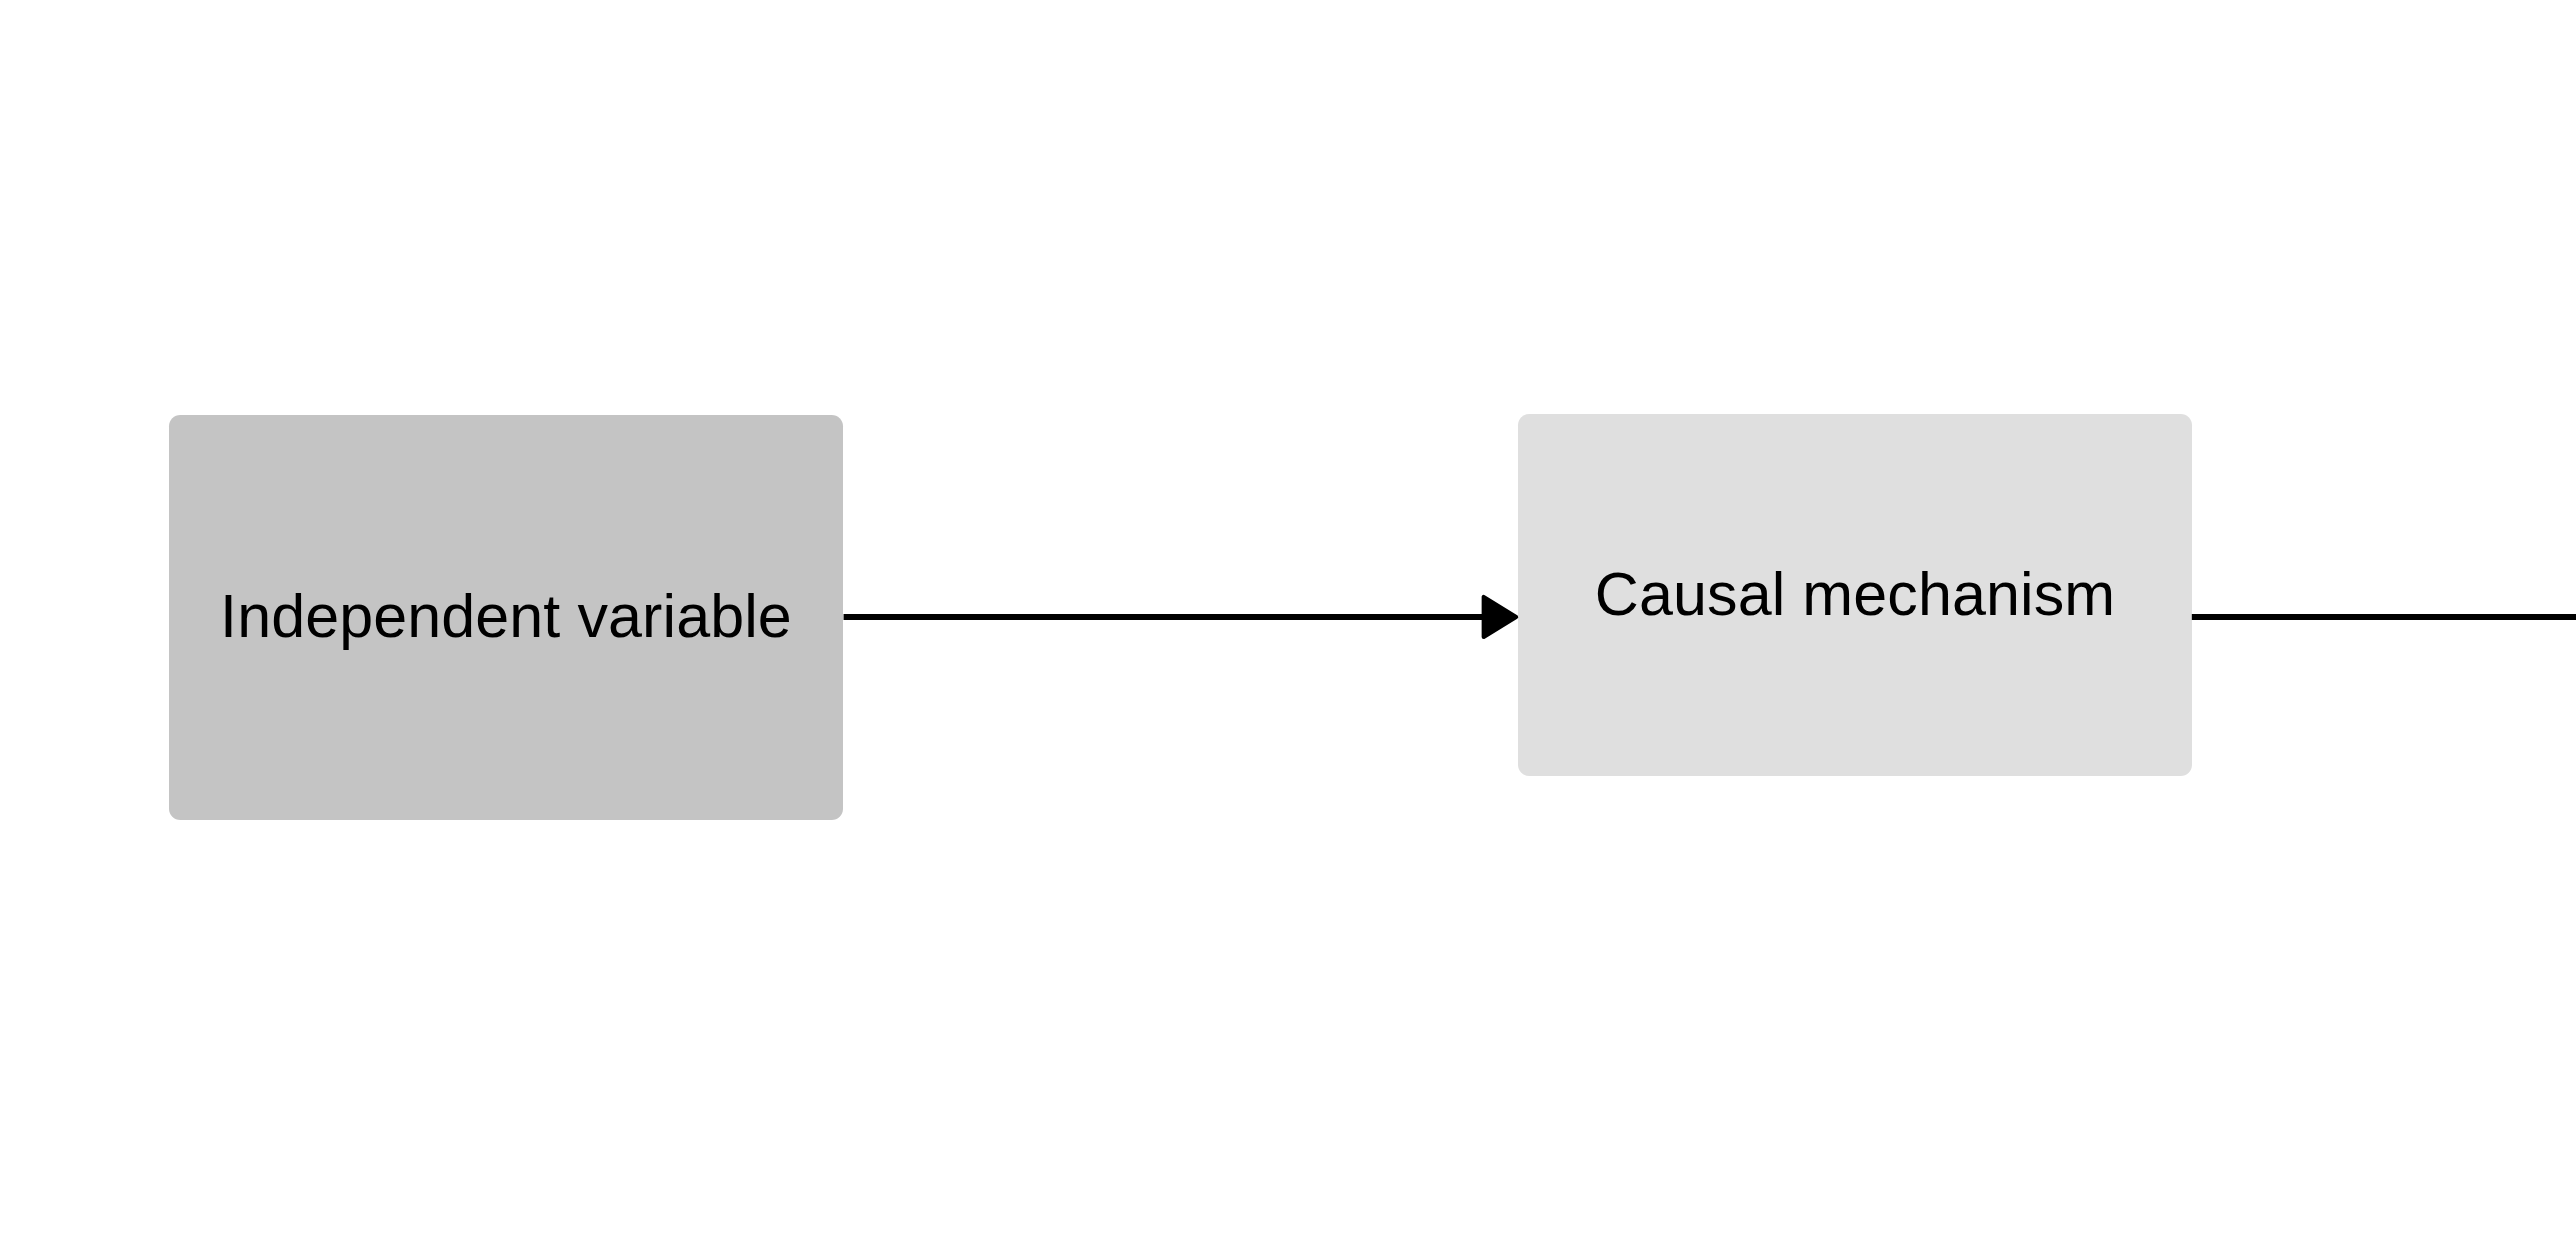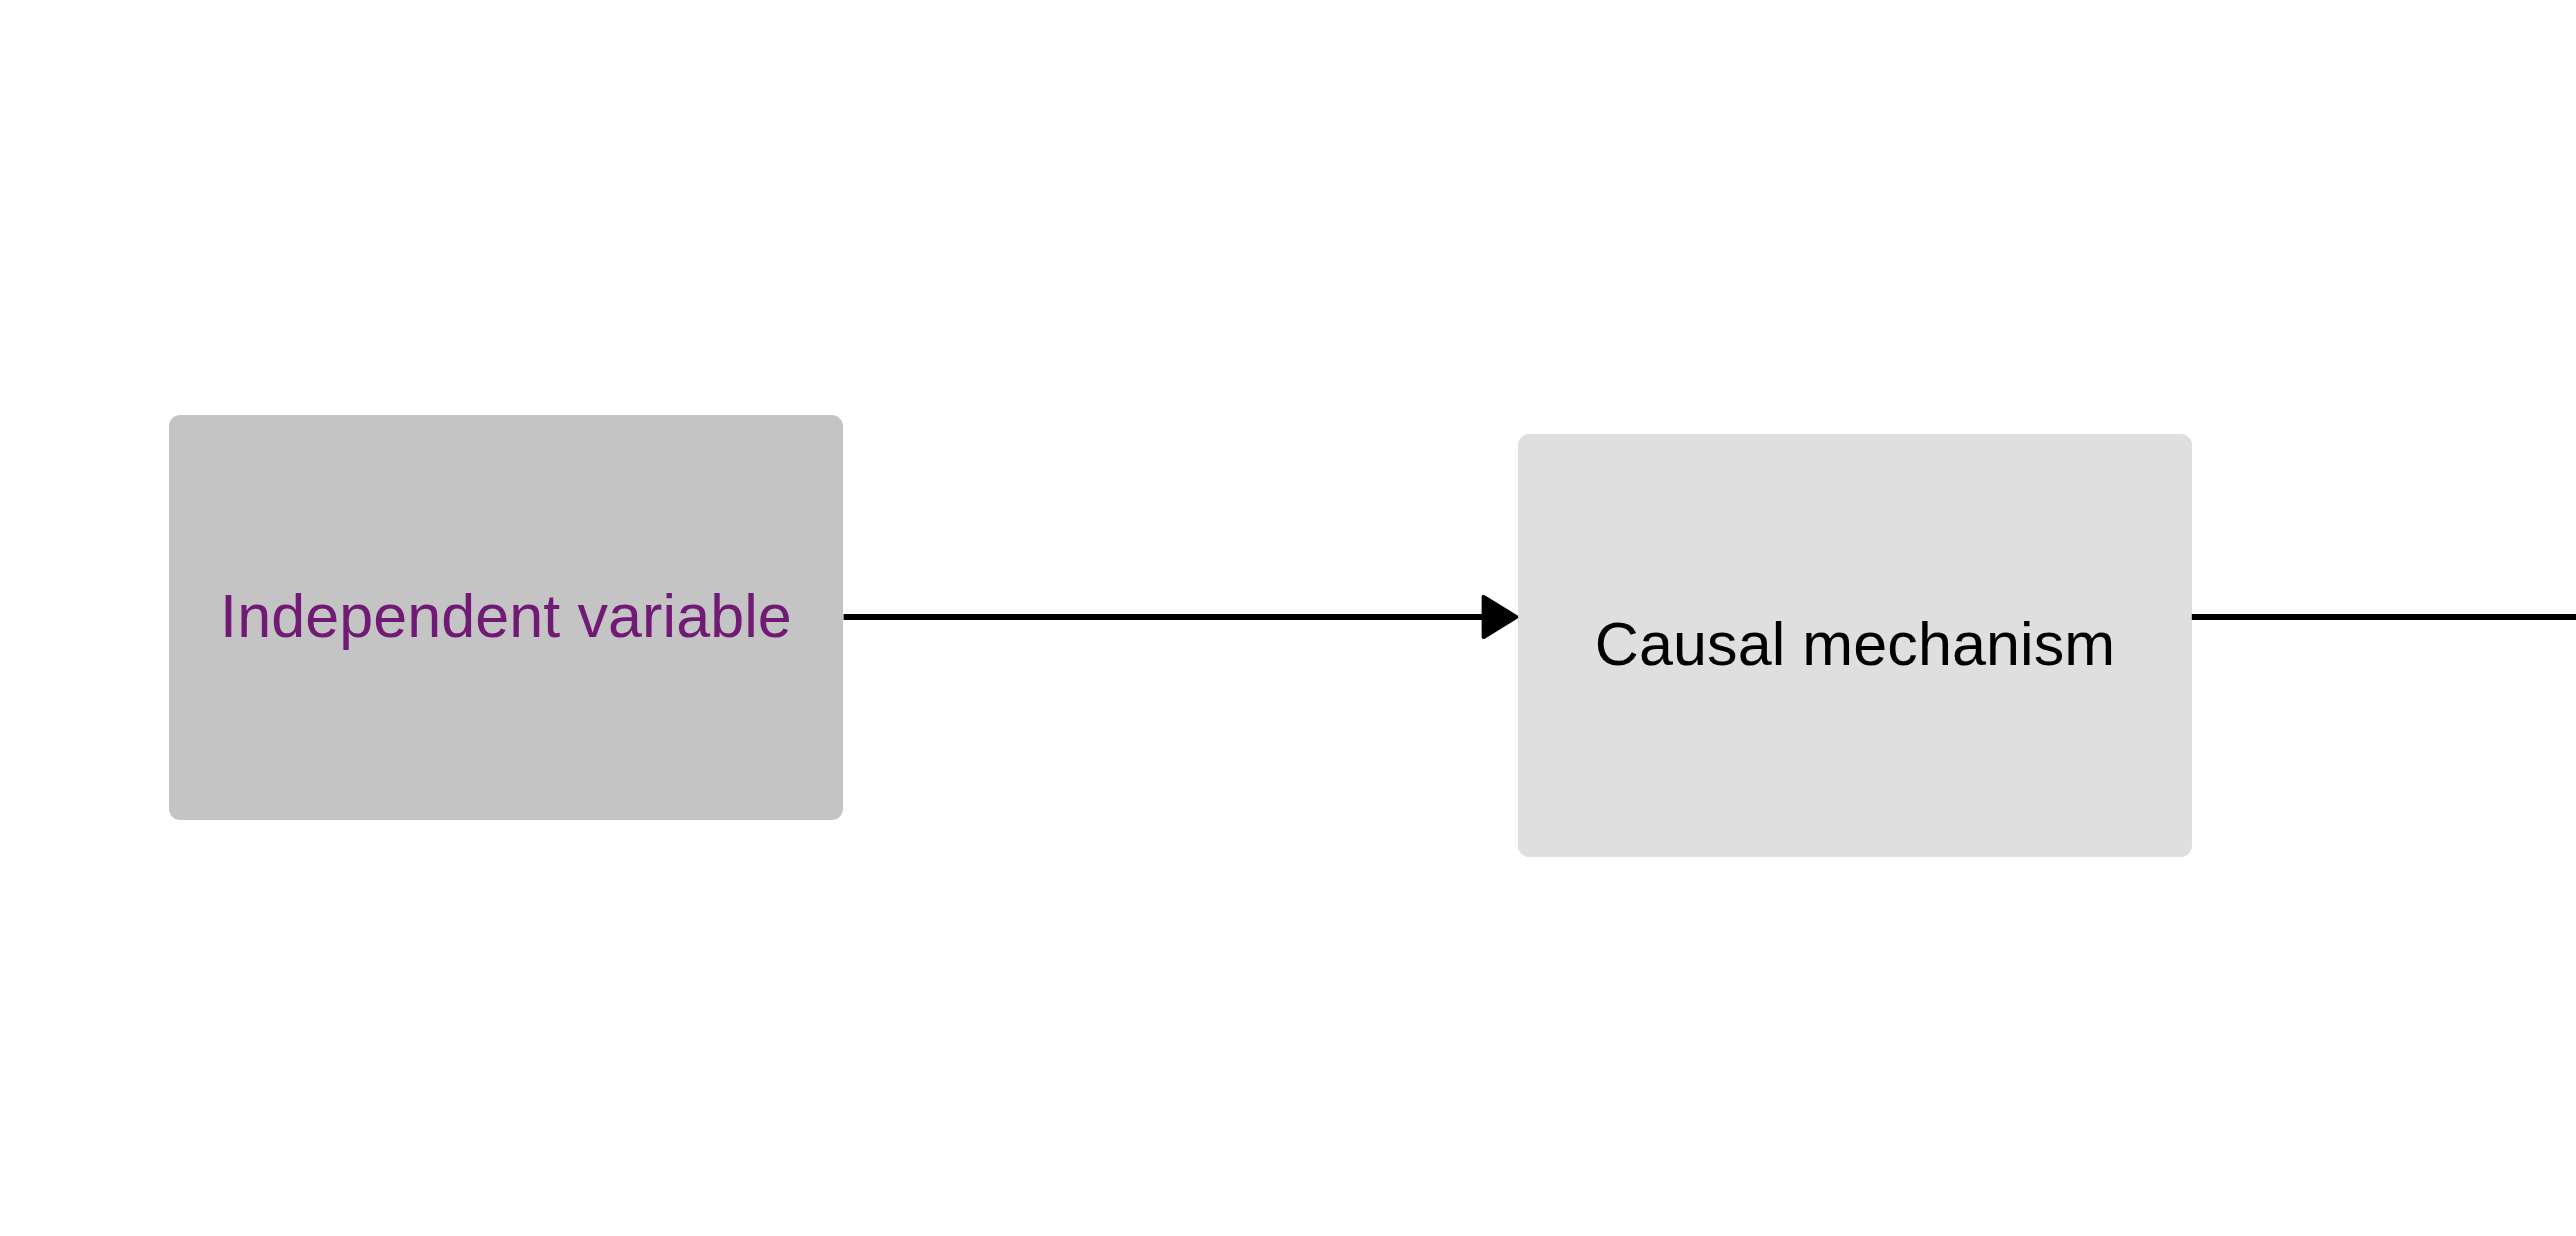--- a/index.html
+++ b/index.html
@@ -46,23 +46,23 @@
   #node-independent-variable {
     left: 169px;
     top: 415px;
     width: 674px;
     height: 405px;
     background: #c4c4c4;
   }
   
   #node-causal-mechanism {
     left: 1518px;
-    top: 434px;
+    top: 414px;
     width: 674px;
-    height: 423px;
+    height: 362px;
     background: #dfdfdf;
   }
 
   .edge-svg {
     position: absolute;
     top: 0;
     left: 0;
     width: 3709px;
     height: 1236px;
     pointer-events: none;
@@ -79,21 +79,21 @@
     stroke-width: 8;
     stroke-linejoin: round;
   }
 </style>
 </head>
 <body>
 
 <div id="diagram-canvas" style="background: rgb(255, 255, 255);">
 
   <div class="node-box" id="node-independent-variable" style="background: rgb(196, 196, 196);">
-    <span class="node-label" style="color: #701a75;">Independent variable</span>
+    <span class="node-label" style="color: #000000;">Independent variable</span>
   </div>
 
   <div class="node-box" id="node-causal-mechanism" style="background: rgb(223, 223, 223);">
     <span class="node-label" style="color: rgb(0, 0, 0);">Causal mechanism</span>
   </div>
 
   <svg class="edge-svg" viewBox="0 0 7200 2400">
     <g>
       <line class="edge-line" x1="1637" y1="1198" x2="2892" y2="1198" stroke="#000000"></line>
       <polygon class="edge-head" points="2880,1159 2880,1237 2943,1198" fill="#000000" stroke="#000000"></polygon>

